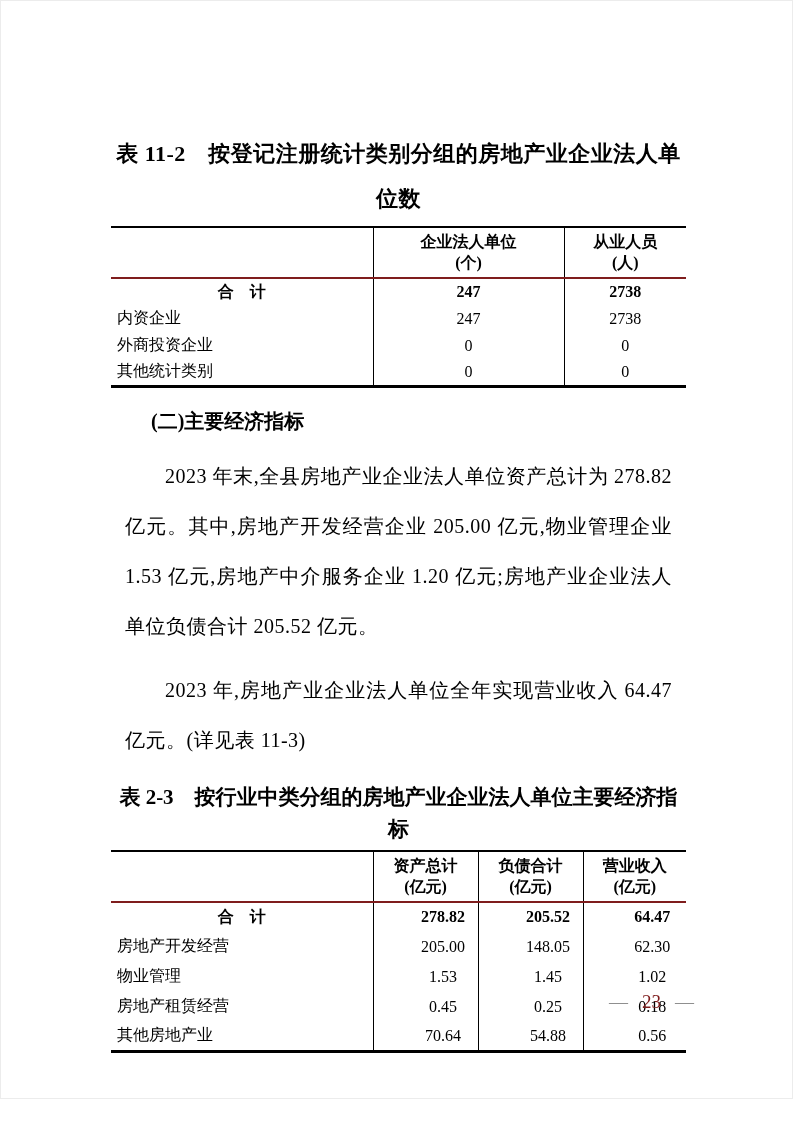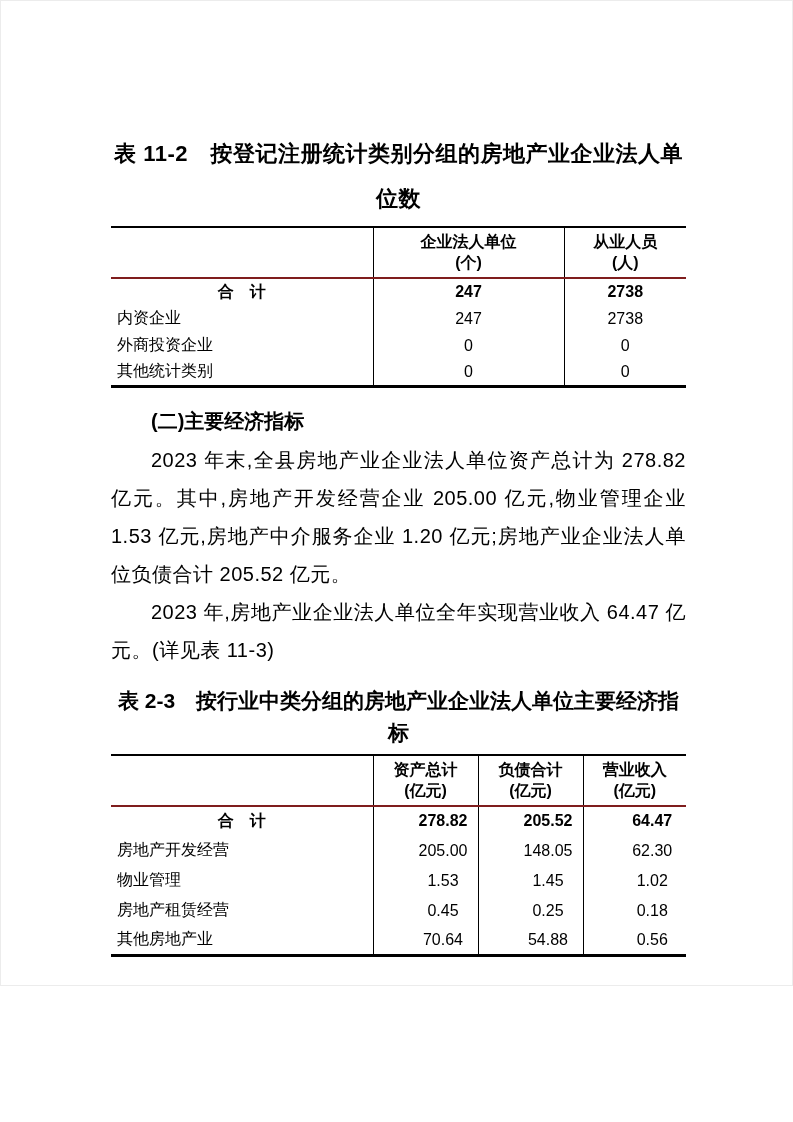--- a/index.html
+++ b/index.html
@@ -1,21 +1,21 @@
 <!DOCTYPE html>
 <html><head>
 <meta charset="utf-8">
 <style>
   * { box-sizing: border-box; }
   html, body { margin: 0; padding: 0; background: #fff; }
   .page {
-    width: 793px; height: 986px;
+    width: 793px; height: 1099px;
     background: #ffffff;
     position: relative;
-    font-family: Liberation Sans, sans-serif;
+    font-family: Liberation Serif, serif;
     color: #000;
     overflow: hidden;
     border: 1px solid #ececec;
   }
   .content {
     position: absolute;
     left: 110px; top: 0;
     width: 575px;
   }
 
@@ -67,23 +67,23 @@
 
   
   .section-heading {
     margin: 17px 0 4px 0;
     font-size: 20px;
     font-weight: bold;
     text-indent: 2em;
     line-height: 32px;
   }
   .para {
-    margin: 0;
+    margin: 14px;
     font-size: 20px;
-    line-height: 38px;
+    line-height: 50px;
     text-align: justify;
     text-indent: 2em;
     letter-spacing: 0.5px;
   }
 
   
   .page-footer {
     position: absolute;
     top: 988px;
     right: 98px;

